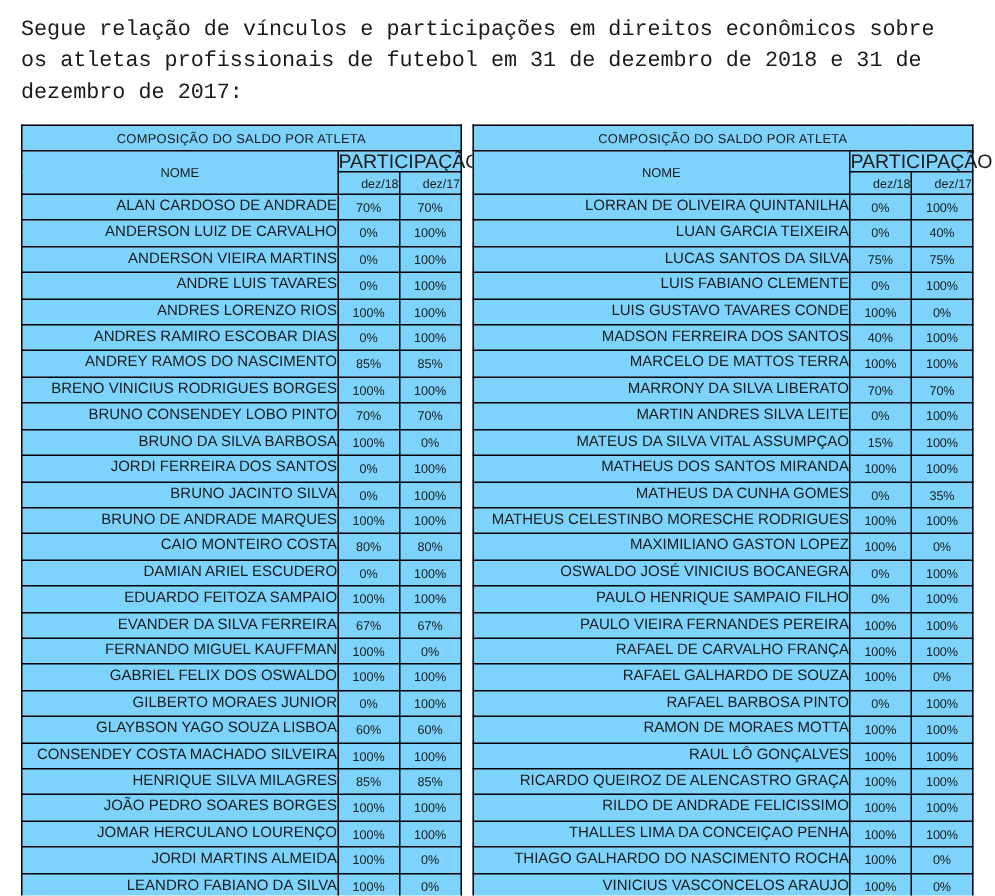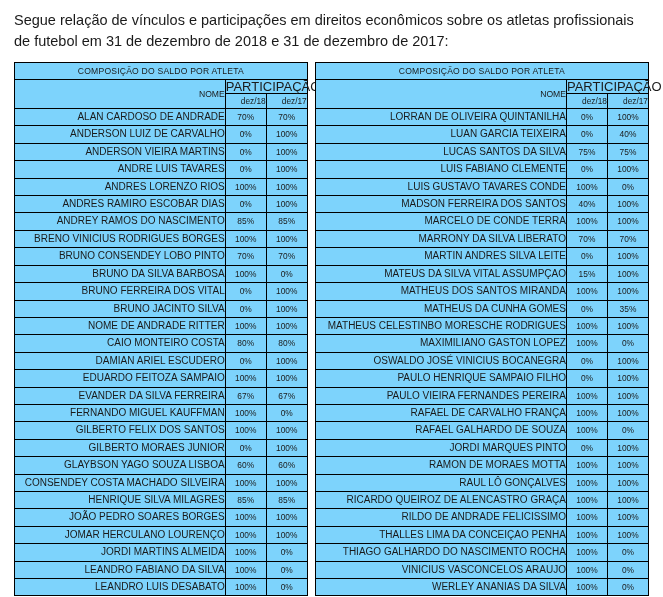--- a/index.html
+++ b/index.html
@@ -15,21 +15,21 @@
     overflow: hidden;
   }
   .page {
     width: 663px;
     height: 597px;
     position: relative;
     box-sizing: border-box;
     padding: 10px 14px 0 14px;
   }
   .intro {
-    font-family: Liberation Sans, sans-serif;
+    font-family: Liberation Mono, monospace;
     font-size: 14.5px;
     line-height: 1.45;
     color: #1a1a1a;
     margin: 0 0 10px 0;
     text-align: left;
   }
   .tables {
     display: flex;
     flex-direction: row;
     gap: 7px;
@@ -51,21 +51,21 @@
   }
   .hdr-title {
     text-align: center;
     font-size: 8.6px;
     font-weight: bold;
     letter-spacing: .2px;
     height: 16px;
     line-height: 16px;
   }
   .hdr-nome {
-    text-align: right;
+    text-align: center;
     font-size: 8.6px;
     font-weight: bold;
     height: 28px;
     vertical-align: middle;
   }
   .hdr-part {
     text-align: center;
     font-size: 13px;
     font-weight: bold;
     height: 13px;
@@ -170,31 +170,31 @@
             <td class="nome">BRUNO CONSENDEY LOBO PINTO</td>
             <td class="pct">70%</td>
             <td class="pct">70%</td>
           </tr>
           <tr>
             <td class="nome">BRUNO DA SILVA BARBOSA</td>
             <td class="pct">100%</td>
             <td class="pct">0%</td>
           </tr>
           <tr>
-            <td class="nome">BRUNO FERREIRA DOS VITAL</td>
+            <td class="nome">JORDI FERREIRA DOS SANTOS</td>
             <td class="pct">0%</td>
             <td class="pct">100%</td>
           </tr>
           <tr>
             <td class="nome">BRUNO JACINTO SILVA</td>
             <td class="pct">0%</td>
             <td class="pct">100%</td>
           </tr>
           <tr>
-            <td class="nome">NOME DE ANDRADE RITTER</td>
+            <td class="nome">BRUNO DE ANDRADE MARQUES</td>
             <td class="pct">100%</td>
             <td class="pct">100%</td>
           </tr>
           <tr>
             <td class="nome">CAIO MONTEIRO COSTA</td>
             <td class="pct">80%</td>
             <td class="pct">80%</td>
           </tr>
           <tr>
             <td class="nome">DAMIAN ARIEL ESCUDERO</td>
@@ -210,21 +210,21 @@
             <td class="nome">EVANDER DA SILVA FERREIRA</td>
             <td class="pct">67%</td>
             <td class="pct">67%</td>
           </tr>
           <tr>
             <td class="nome">FERNANDO MIGUEL KAUFFMAN</td>
             <td class="pct">100%</td>
             <td class="pct">0%</td>
           </tr>
           <tr>
-            <td class="nome">GILBERTO FELIX DOS SANTOS</td>
+            <td class="nome">GABRIEL FELIX DOS OSWALDO</td>
             <td class="pct">100%</td>
             <td class="pct">100%</td>
           </tr>
           <tr>
             <td class="nome">GILBERTO MORAES JUNIOR</td>
             <td class="pct">0%</td>
             <td class="pct">100%</td>
           </tr>
           <tr>
             <td class="nome">GLAYBSON YAGO SOUZA LISBOA</td>
@@ -313,21 +313,21 @@
             <td class="nome">LUIS GUSTAVO TAVARES CONDE</td>
             <td class="pct">100%</td>
             <td class="pct">0%</td>
           </tr>
           <tr>
             <td class="nome">MADSON FERREIRA DOS SANTOS</td>
             <td class="pct">40%</td>
             <td class="pct">100%</td>
           </tr>
           <tr>
-            <td class="nome">MARCELO DE CONDE TERRA</td>
+            <td class="nome">MARCELO DE MATTOS TERRA</td>
             <td class="pct">100%</td>
             <td class="pct">100%</td>
           </tr>
           <tr>
             <td class="nome">MARRONY DA SILVA LIBERATO</td>
             <td class="pct">70%</td>
             <td class="pct">70%</td>
           </tr>
           <tr>
             <td class="nome">MARTIN ANDRES SILVA LEITE</td>
@@ -378,21 +378,21 @@
             <td class="nome">RAFAEL DE CARVALHO FRANÇA</td>
             <td class="pct">100%</td>
             <td class="pct">100%</td>
           </tr>
           <tr>
             <td class="nome">RAFAEL GALHARDO DE SOUZA</td>
             <td class="pct">100%</td>
             <td class="pct">0%</td>
           </tr>
           <tr>
-            <td class="nome">JORDI MARQUES PINTO</td>
+            <td class="nome">RAFAEL BARBOSA PINTO</td>
             <td class="pct">0%</td>
             <td class="pct">100%</td>
           </tr>
           <tr>
             <td class="nome">RAMON DE MORAES MOTTA</td>
             <td class="pct">100%</td>
             <td class="pct">100%</td>
           </tr>
           <tr>
             <td class="nome">RAUL LÔ GONÇALVES</td>

